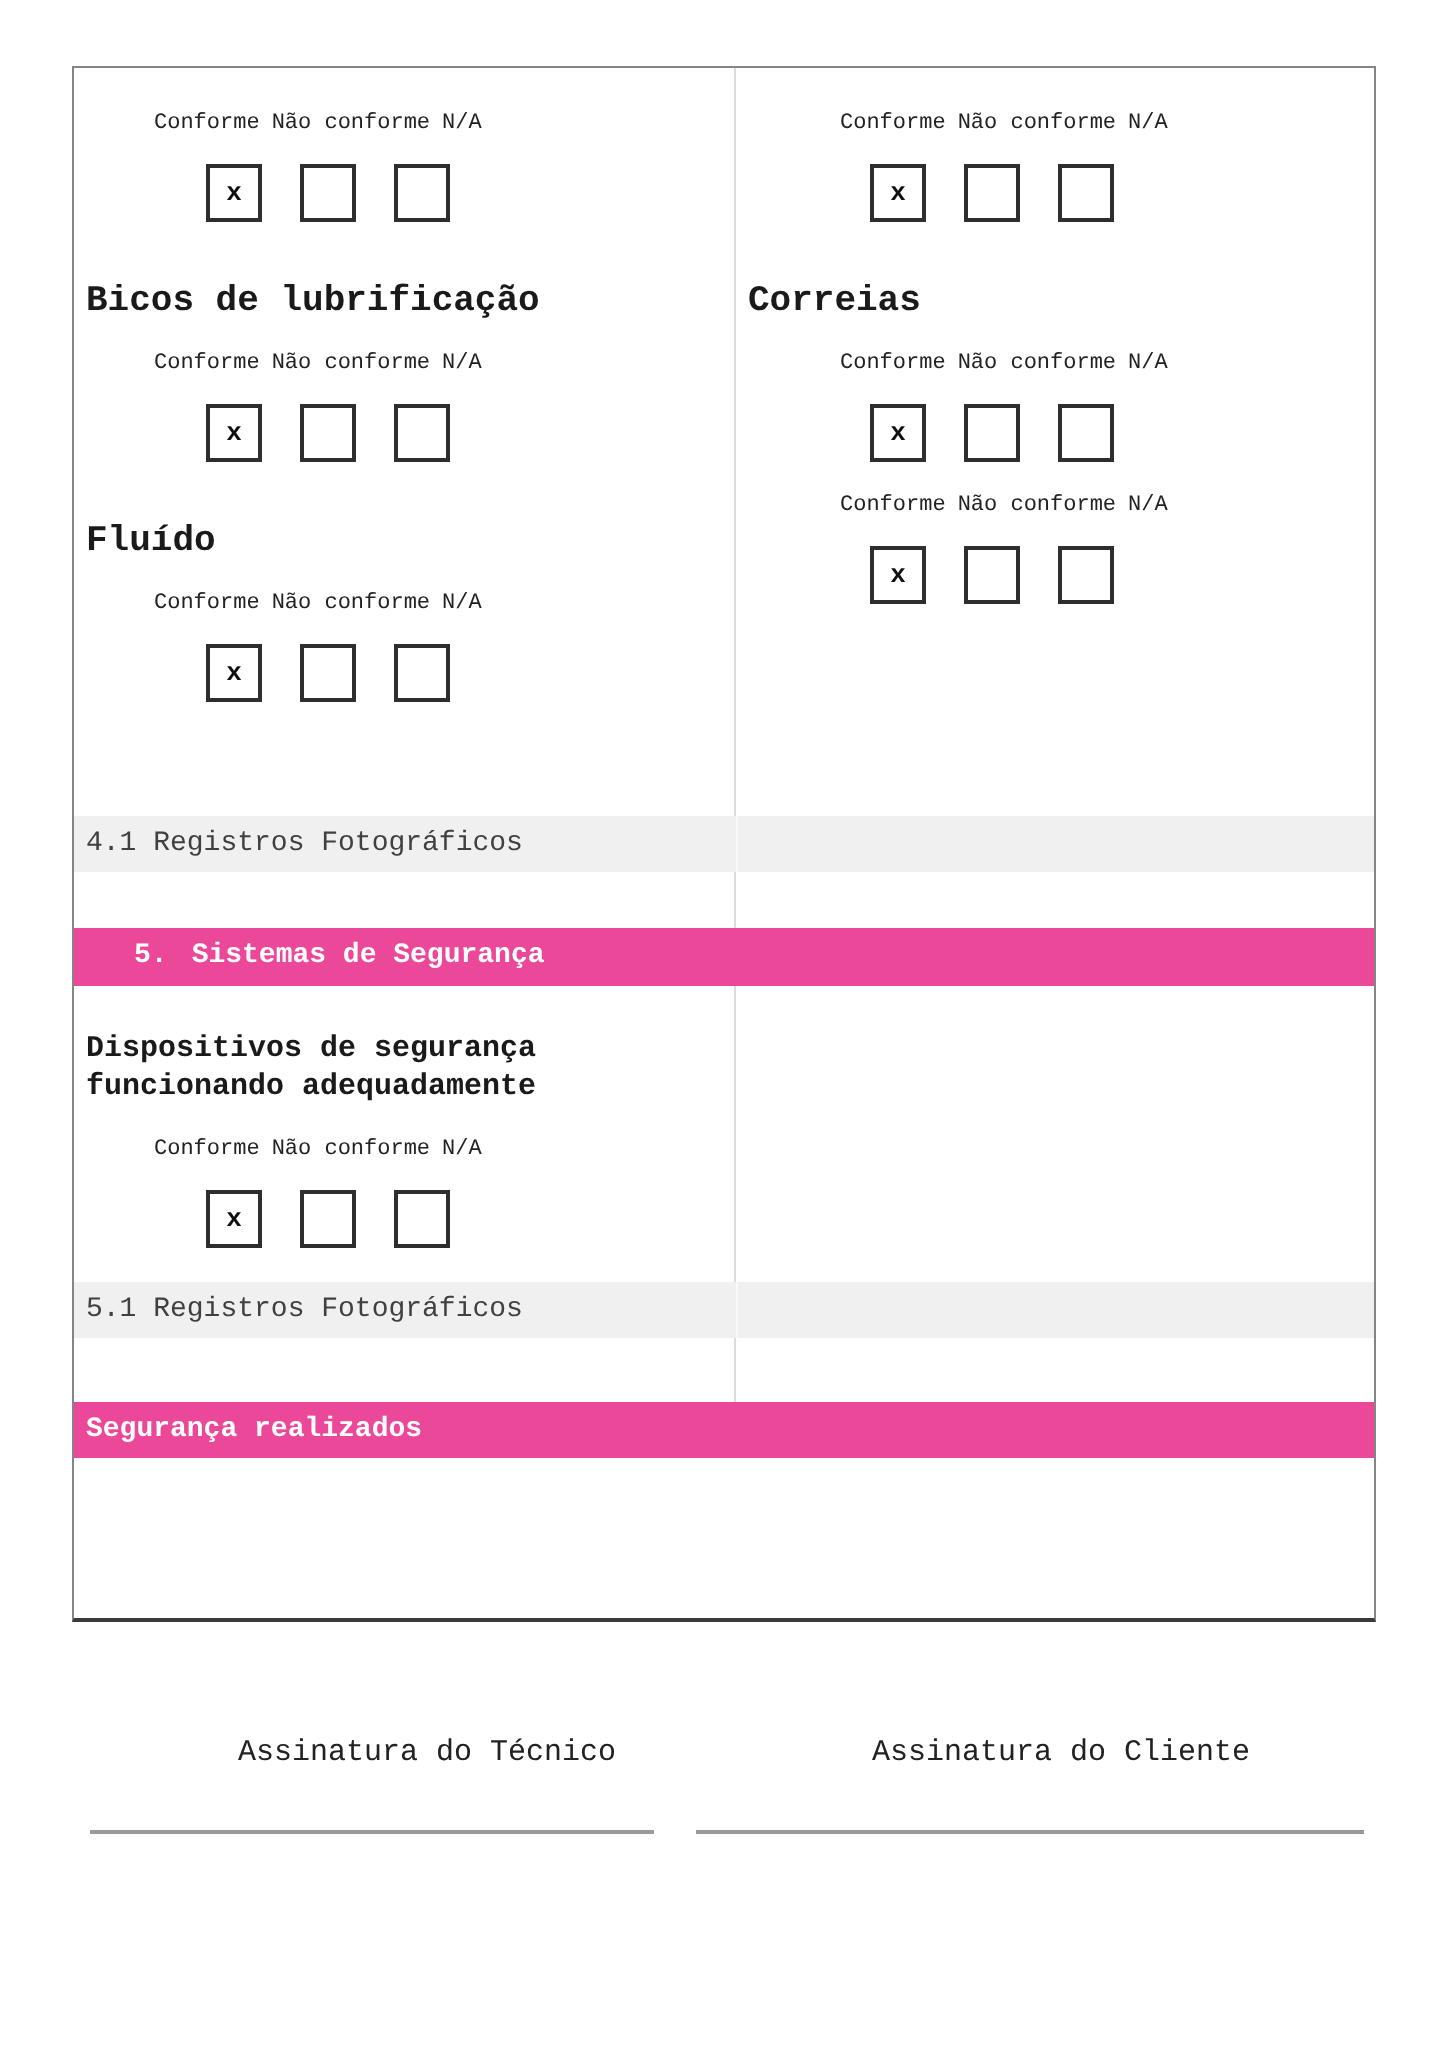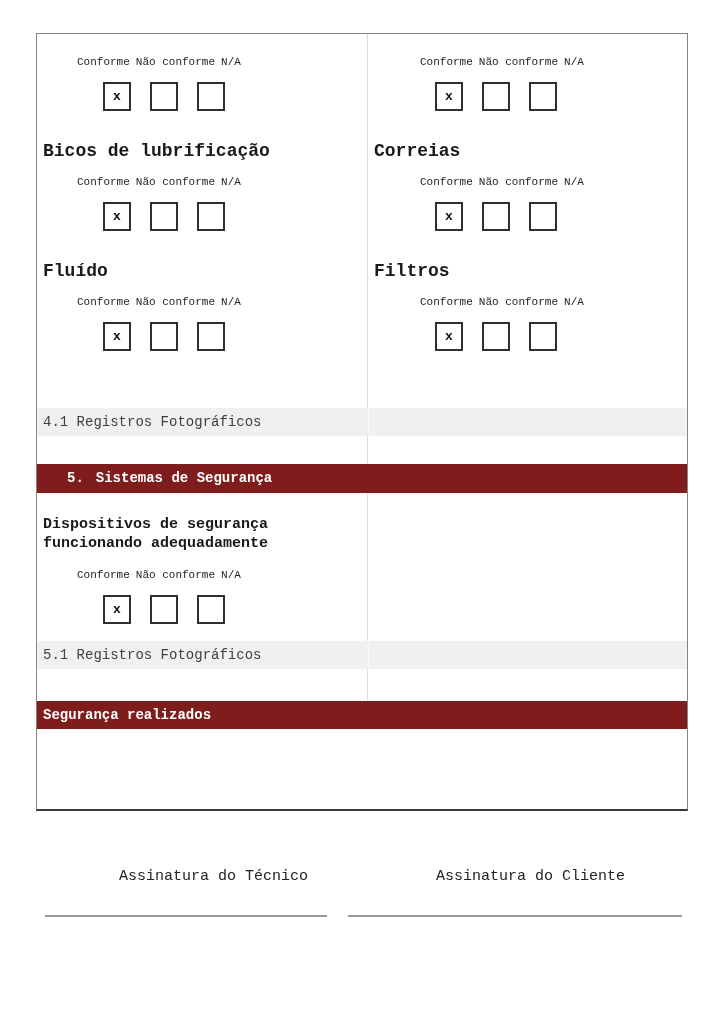--- a/index.html
+++ b/index.html
@@ -17,21 +17,21 @@
   .sec5-body{height:148px;justify-content:center;}
   .spacer28{height:28px;}
   .spacer32{height:32px;}
 
   
   .band{position:relative;box-sizing:border-box;}
   .band.light{height:28px;line-height:28px;background:#f0f0f0;color:#404040;
               font-size:14px;padding-left:6px;}
   .band.light::after{content:"";position:absolute;left:331px;top:0;bottom:0;width:1px;
               background:rgba(255,255,255,0.6);}
-  .band.dark{height:28px;line-height:28px;background:#7f1d1d;color:#ffffff;
+  .band.dark{height:28px;line-height:28px;background:#ec4899;color:#ffffff;
              font-weight:bold;font-size:14px;padding-left:6px;}
   .band.sec5-header{height:29px;line-height:29px;padding-left:30px;}
   .band.sec5-header .num{margin-right:12px;}
   .band.tall{height:33px;line-height:33px;}
 
   .notes{background:#ffffff;}
   .notes.h47{height:47px;}
   .notes.h33{height:33px;}
 
   
@@ -134,21 +134,20 @@
             <span>Não conforme</span>
             <span>N/A</span>
           </div>
           <div class="check-boxes">
             <div class="cb">x</div>
             <div class="cb"></div>
             <div class="cb"></div>
           </div>
         </div>
 
-        <div class="item-heading">Filtros</div>
 
         <div class="checkset">
           <div class="check-labels">
             <span>Conforme</span>
             <span>Não conforme</span>
             <span>N/A</span>
           </div>
           <div class="check-boxes">
             <div class="cb">x</div>
             <div class="cb"></div>

